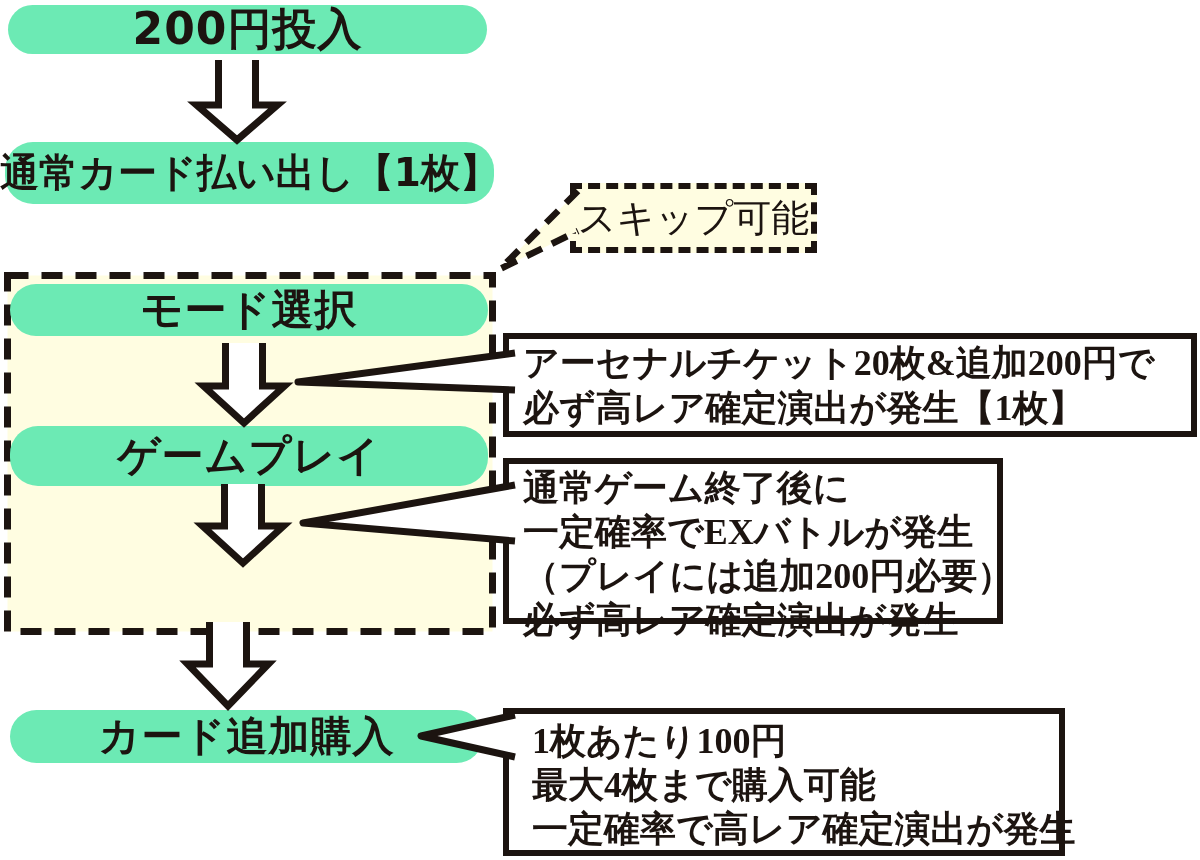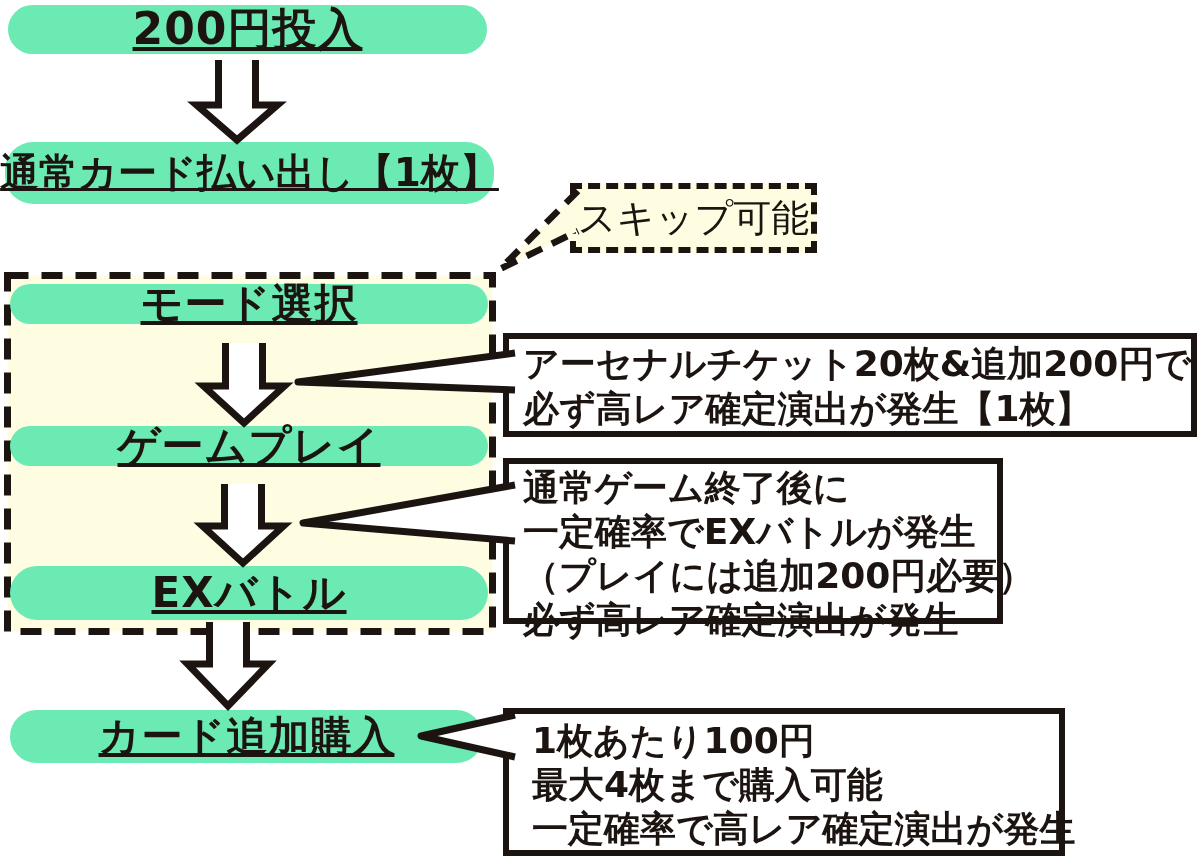--- a/index.html
+++ b/index.html
@@ -3,30 +3,30 @@
 <meta charset="utf-8">
 <style>
   html,body{margin:0;padding:0;background:#fff;}
   .stage{position:relative;width:1200px;height:860px;background:#fff;overflow:hidden;
          font-family:"DejaVu Sans",sans-serif;color:var(--ink);}
   svg.layer{position:absolute;left:0;top:0;pointer-events:none;}
   .bg{z-index:0;} .fg{z-index:2;}
 
   .pill{position:absolute;z-index:1;background:var(--pill);border-radius:28px;
         display:flex;align-items:center;justify-content:center;
-        font-weight:700;white-space:nowrap;box-sizing:border-box;letter-spacing:1px;text-decoration:underline;}
+        font-weight:700;white-space:nowrap;box-sizing:border-box;letter-spacing:1px;}
   .p1{left:8px;top:5px;width:479px;height:49px;font-size:44px;}
   .p2{left:5px;top:142px;width:489px;height:62px;font-size:39px;letter-spacing:0;}
-  .p3{left:10px;top:284px;width:478px;height:40px;font-size:42px;}
-  .p4{left:10px;top:426px;width:478px;height:40px;font-size:42px;}
+  .p3{left:10px;top:284px;width:478px;height:52px;font-size:42px;}
+  .p4{left:10px;top:426px;width:478px;height:60px;font-size:42px;}
   .p5{left:10px;top:566px;width:478px;height:54px;font-size:42px;}
   .p6{left:10px;top:710px;width:473px;height:53px;font-size:41px;}
 
   .callout{position:absolute;z-index:1;background:var(--paper);border:6px solid var(--ink);
-           box-sizing:border-box;font-weight:700;padding:2px 0 8px 14px;}
+           box-sizing:border-box;font-weight:700;padding:2px 0 8px 14px;font-family:Liberation Serif, serif;}
   .c1{left:503px;top:333px;width:694px;height:104px;}
   .c2{left:503px;top:458px;width:500px;height:166px;}
   .c3{left:503px;top:708px;width:562px;height:148px;padding-top:5px;}
   .c1 .cl{font-size:36px;line-height:45px;white-space:nowrap;}
   .c2 .cl{font-size:36px;line-height:44px;white-space:nowrap;}
   .c3 .cl{font-size:36px;line-height:44px;white-space:nowrap;margin-left:9px;}
 
   .skip{position:absolute;z-index:1;left:570px;top:183px;width:247px;height:70px;
         background:var(--cream);border:6px dashed var(--ink);box-sizing:border-box;
         display:flex;align-items:center;justify-content:center;
@@ -38,21 +38,20 @@
 <div class="stage">
 
   <svg class="layer bg" width="1200" height="860" viewBox="0 0 1200 860">
     <rect x="7.5" y="275.5" width="485" height="356" fill="var(--cream)" stroke="var(--ink)" stroke-width="7" stroke-dasharray="21 13"></rect>
   </svg>
 
   <div class="pill p1">200円投入</div>
   <div class="pill p2">通常カード払い出し【1枚】</div>
   <div class="pill p3">モード選択</div>
   <div class="pill p4">ゲームプレイ</div>
-  <div class="pill p5">EXバトル</div>
   <div class="pill p6">カード追加購入</div>
 
   <div class="skip">
     <span>スキップ可能</span>
   </div>
 
   <div class="callout c1">
     <div class="cl">アーセナルチケット20枚&amp;追加200円で</div>
     <div class="cl">必ず高レア確定演出が発生【1枚】</div>
   </div>

